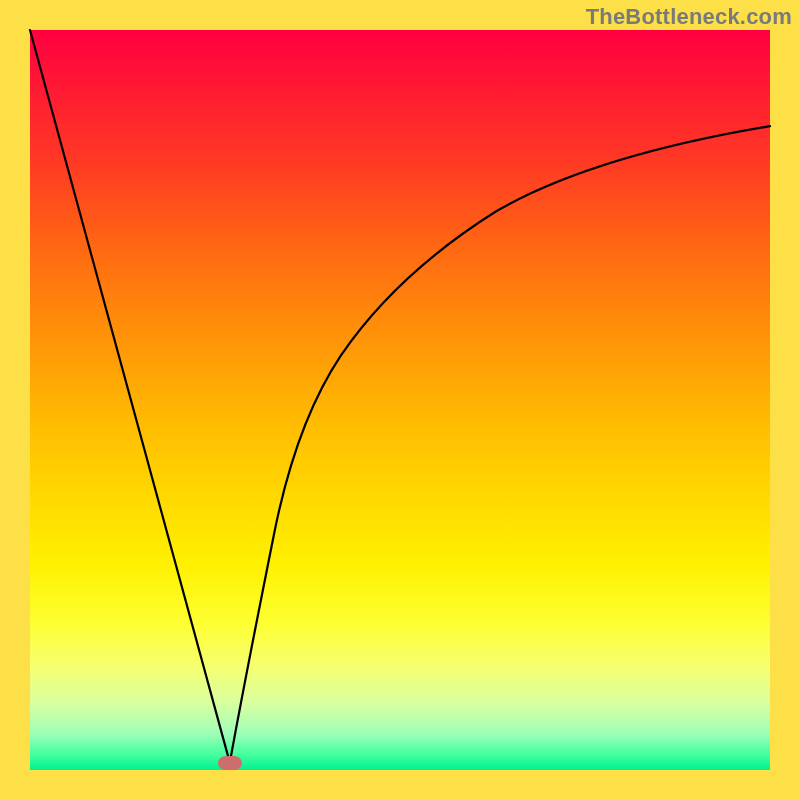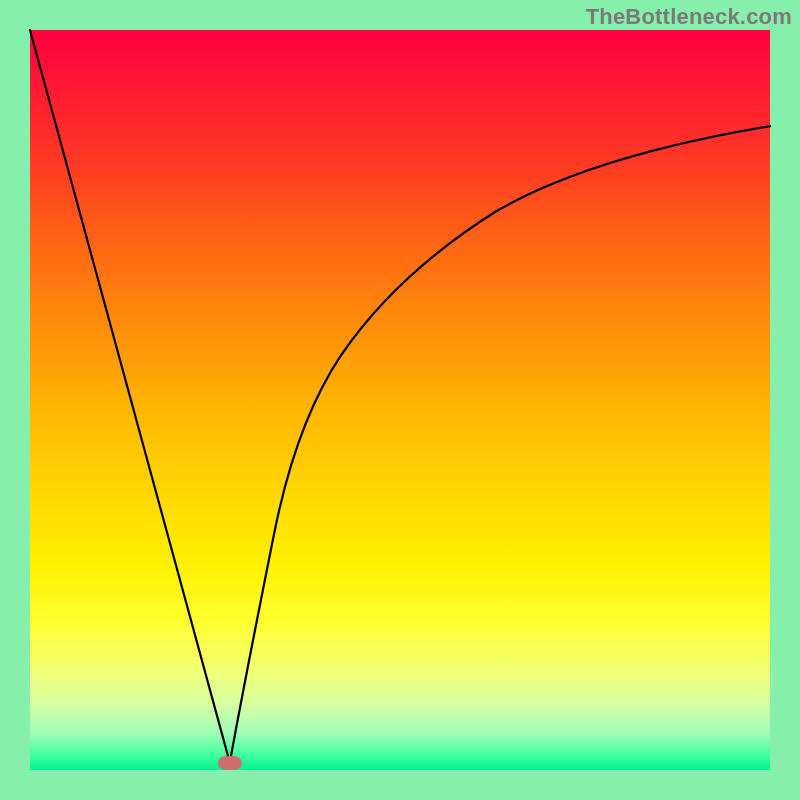--- a/index.html
+++ b/index.html
@@ -9,21 +9,21 @@
     height: 800px;
     background: #000;
     overflow: hidden;
   }
   .frame {
     position: absolute;
     left: 0;
     top: 0;
     width: 800px;
     height: 800px;
-    background: #86efac;
+    background: #fde047;
   }
   .plot-area {
     position: absolute;
     left: 30px;
     top: 30px;
     width: 740px;
     height: 740px;
     background: linear-gradient(to bottom,
       #ff0040 0%,
       #ff1a33 8%,

